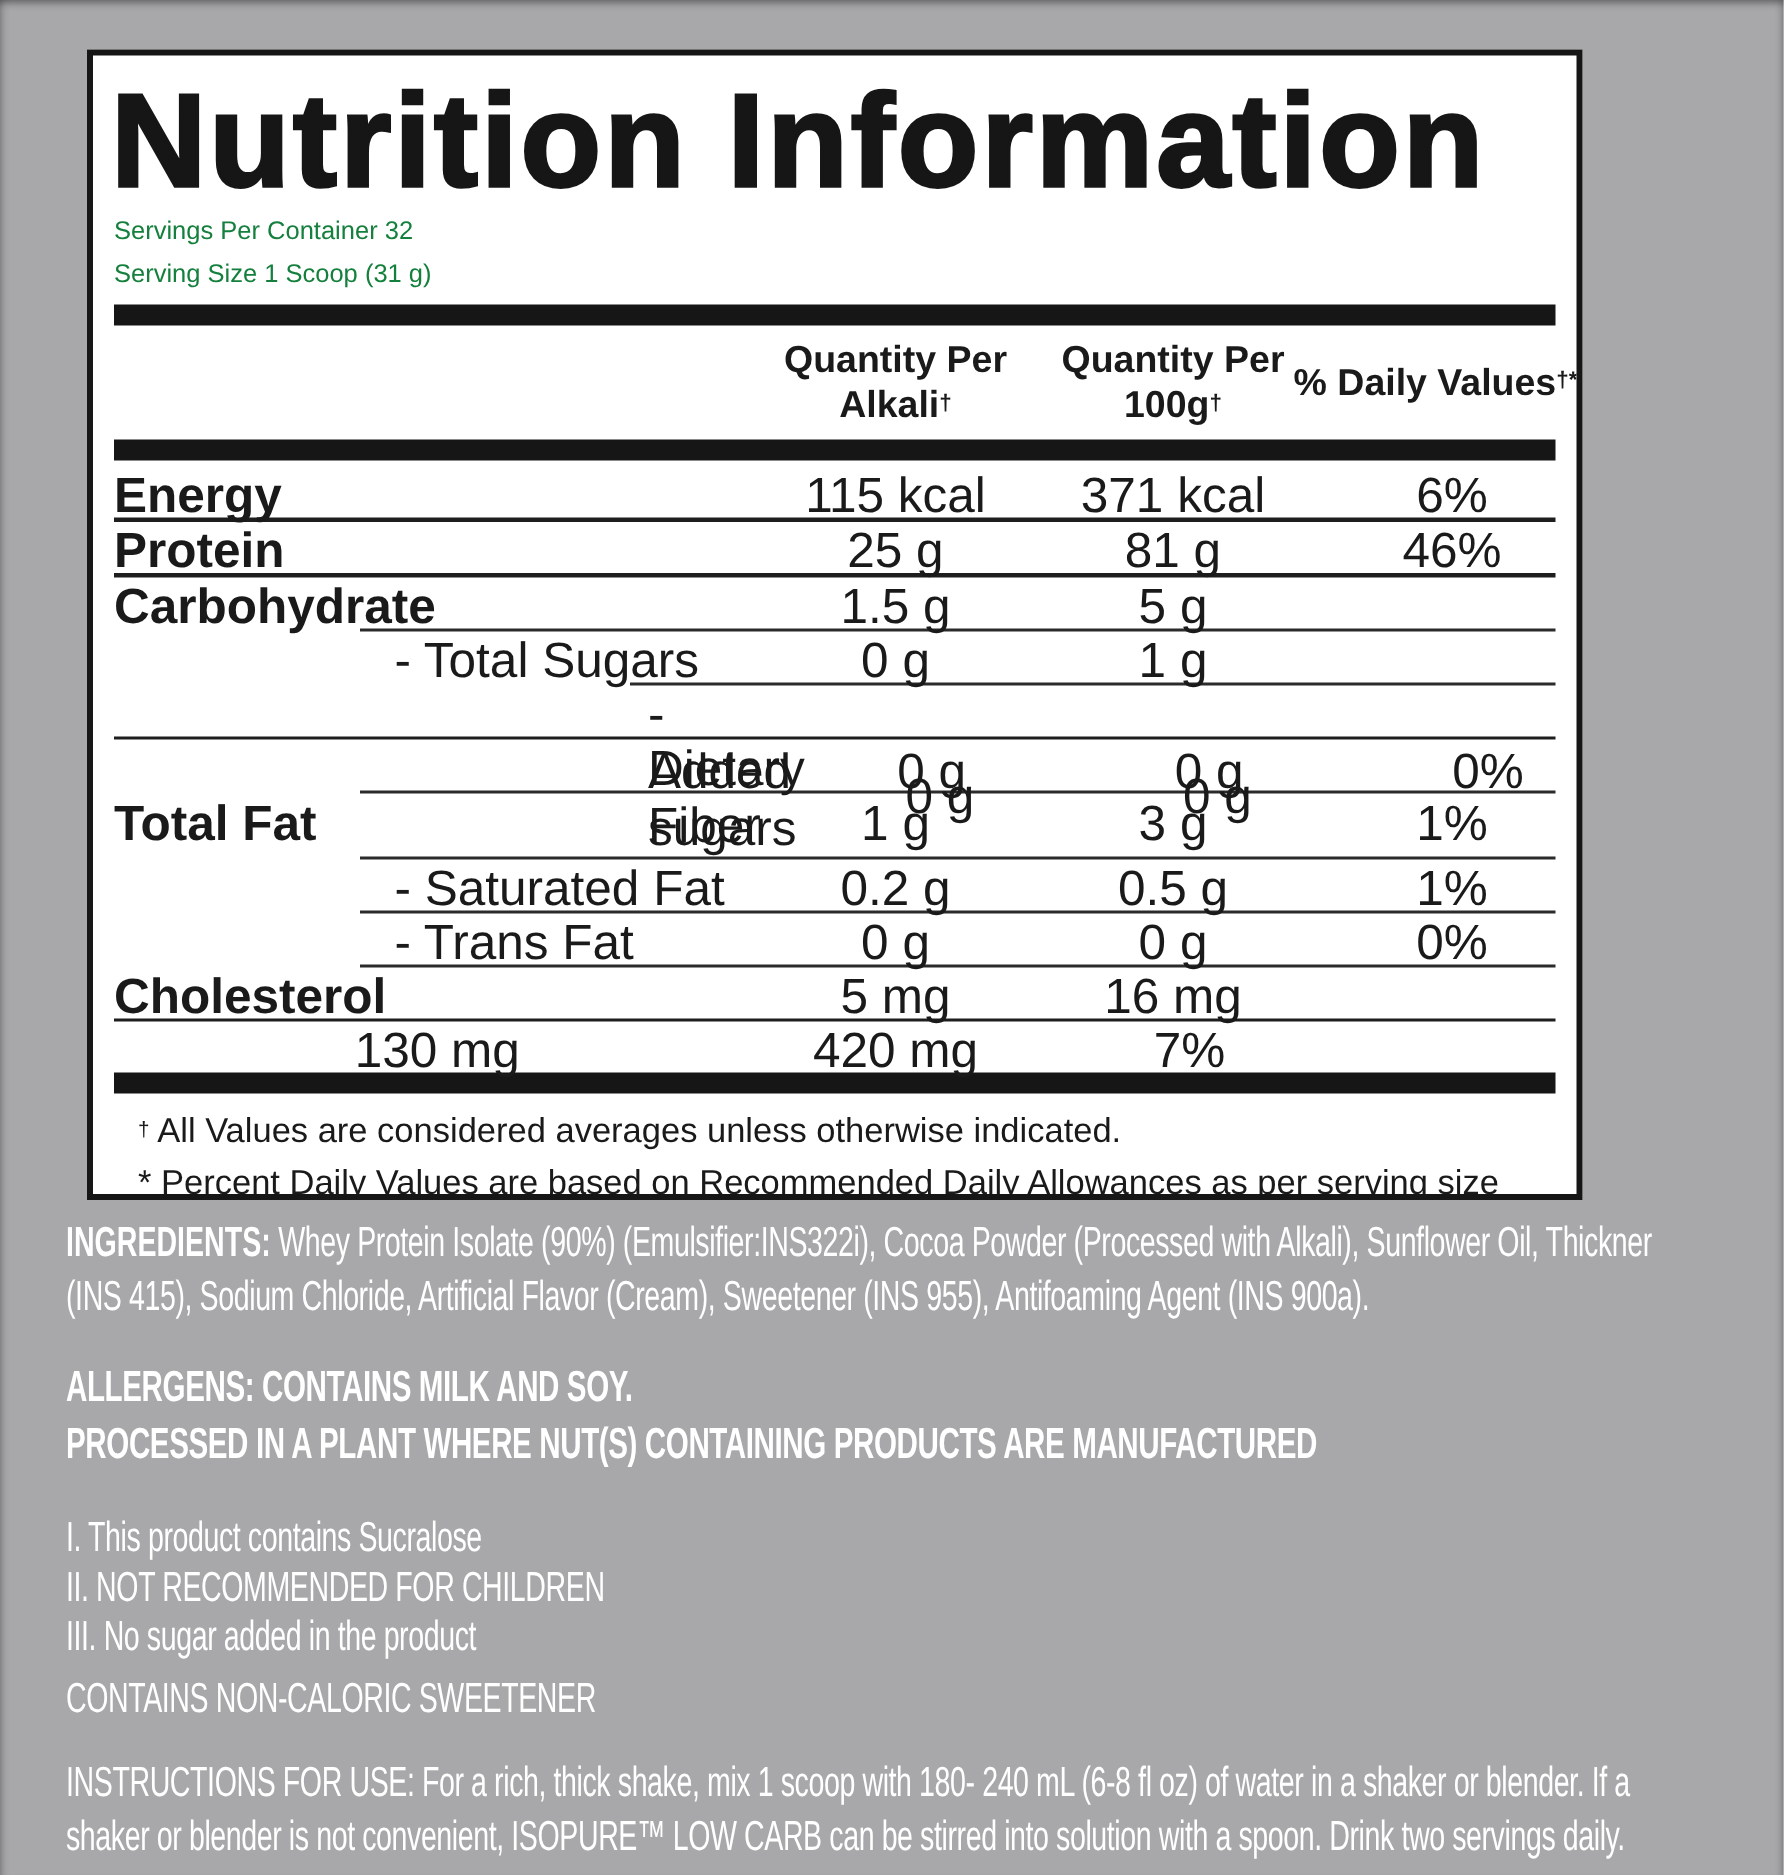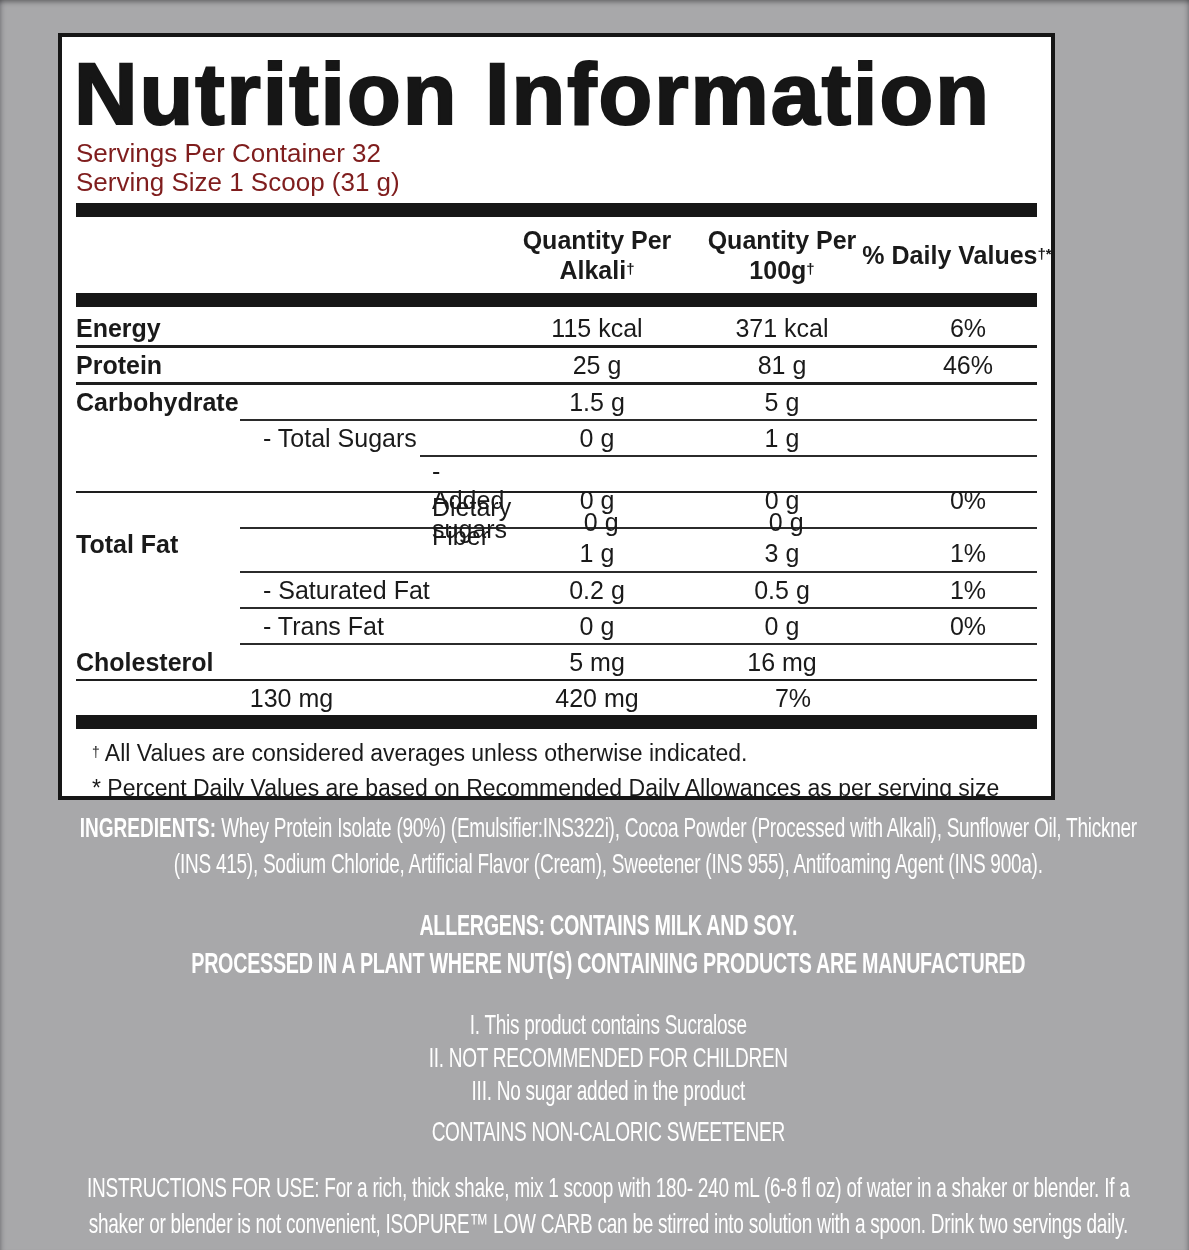--- a/index.html
+++ b/index.html
@@ -34,39 +34,39 @@
     font-size: 88px;
     line-height: 0.8;
     font-weight: bold;
     letter-spacing: 2px;
     white-space: nowrap;
     margin: 22px 0 10px -2px;
     color: #161616;
     -webkit-text-stroke: 2.2px #161616;
   }
   .sub {
-    font-size: 26px;
+    font-size: 17px;
     line-height: 29px;
-    color: #7f1d1d;
+    color: #15803d;
   }
   .bar { height: 14px; background: #161616; margin-top: 6px; }
   .bar.mid { margin-top: 0; }
 
   .grid4 {
     display: grid;
     grid-template-columns: 1fr 180px 190px 160px;
     align-items: center;
   }
   .hdr { height: 76px; font-weight: bold; font-size: 25px; line-height: 30px; text-align: center; }
   .hdr .hc { display: flex; align-items: center; justify-content: center; height: 100%; }
   .hdr .dvh { white-space: nowrap; }
   .sup { font-size: 60%; vertical-align: top; position: relative; top: -1px; }
 
   .rows { margin-top: 4px; }
-  .trow { height: 34px; font-size: 25px; }
+  .trow { height: 34px; font-size: 33px; }
   .trow .lbl { font-weight: bold; }
   .trow .lbl.i1 { padding-left: 187px; font-weight: normal; }
   .trow .lbl.i2 { padding-left: 356px; font-weight: normal; }
   .trow .val { text-align: center; font-weight: normal; }
   .trow .val.dv { padding-left: 22px; }
   .trow.tall { height: 42px; }
   .trow.tall .lbl { align-self: start; padding-top: 1px; }
   .trow.tall .val { align-self: end; padding-bottom: 3px; }
   .it { }
 
@@ -76,24 +76,23 @@
   .sep.i1 { margin-left: 164px; }
   .sep.i2 { margin-left: 344px; }
 
   .fn { font-size: 23px; line-height: 27px; margin-left: 16px; }
   .fn1 { margin-top: 11px; }
   .fn2 { margin-top: 8px; width: 1012px; }
 
   
   .lower {
     position: absolute;
-    left: 72px; top: 810px;
+    left: 44px; top: 810px;
     width: 1073px;
     color: #ffffff;
-    text-align: center;
   }
   .cond {
     width: 147%;
     transform: scaleX(0.68);
     transform-origin: 0 0;
     letter-spacing: -0.4px;
     color: #ffffff;
   }
   .ingredients { font-size: 28px; line-height: 36px; }
   .ingredients b { letter-spacing: 0; }

